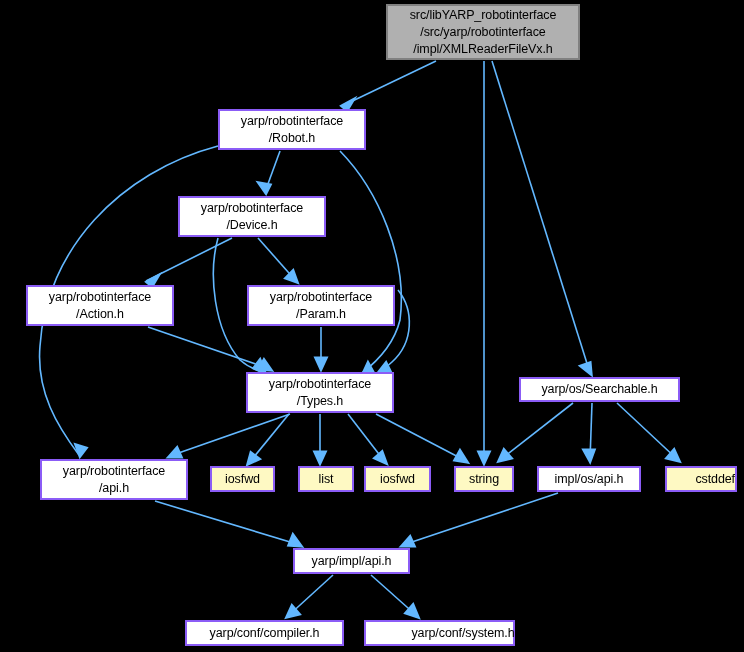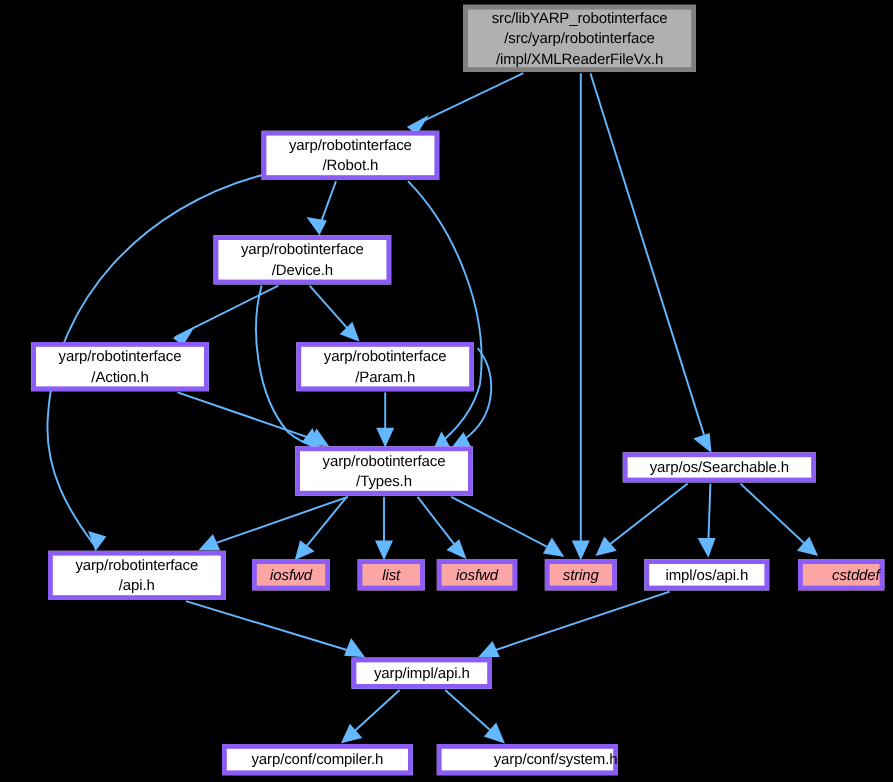--- a/index.html
+++ b/index.html
@@ -17,25 +17,25 @@
     box-sizing:border-box;
     display:flex;
     align-items:center;
     justify-content:center;
     text-align:center;
     color:#000000;
     font-size:12.5px;
     line-height:17px;
     letter-spacing:-0.1px;
     white-space:pre;
-    border:4px solid #8b5cf6;
+    border:2px solid #8b5cf6;
     background:#ffffff;
     z-index:5;
   }
-  .node.gray{background:#fca5a5;font-style:italic;}
+  .node.gray{background:#fef9c3;}
   .node.root{background:#b0b0b0;border-color:#808080;}
   .node-label{display:block;}
 </style>
 </head>
 <body>
 
 <div id="canvas">
 
   <svg id="edges" viewBox="0 0 744 652" xmlns="http://www.w3.org/2000/svg">
       <g>

